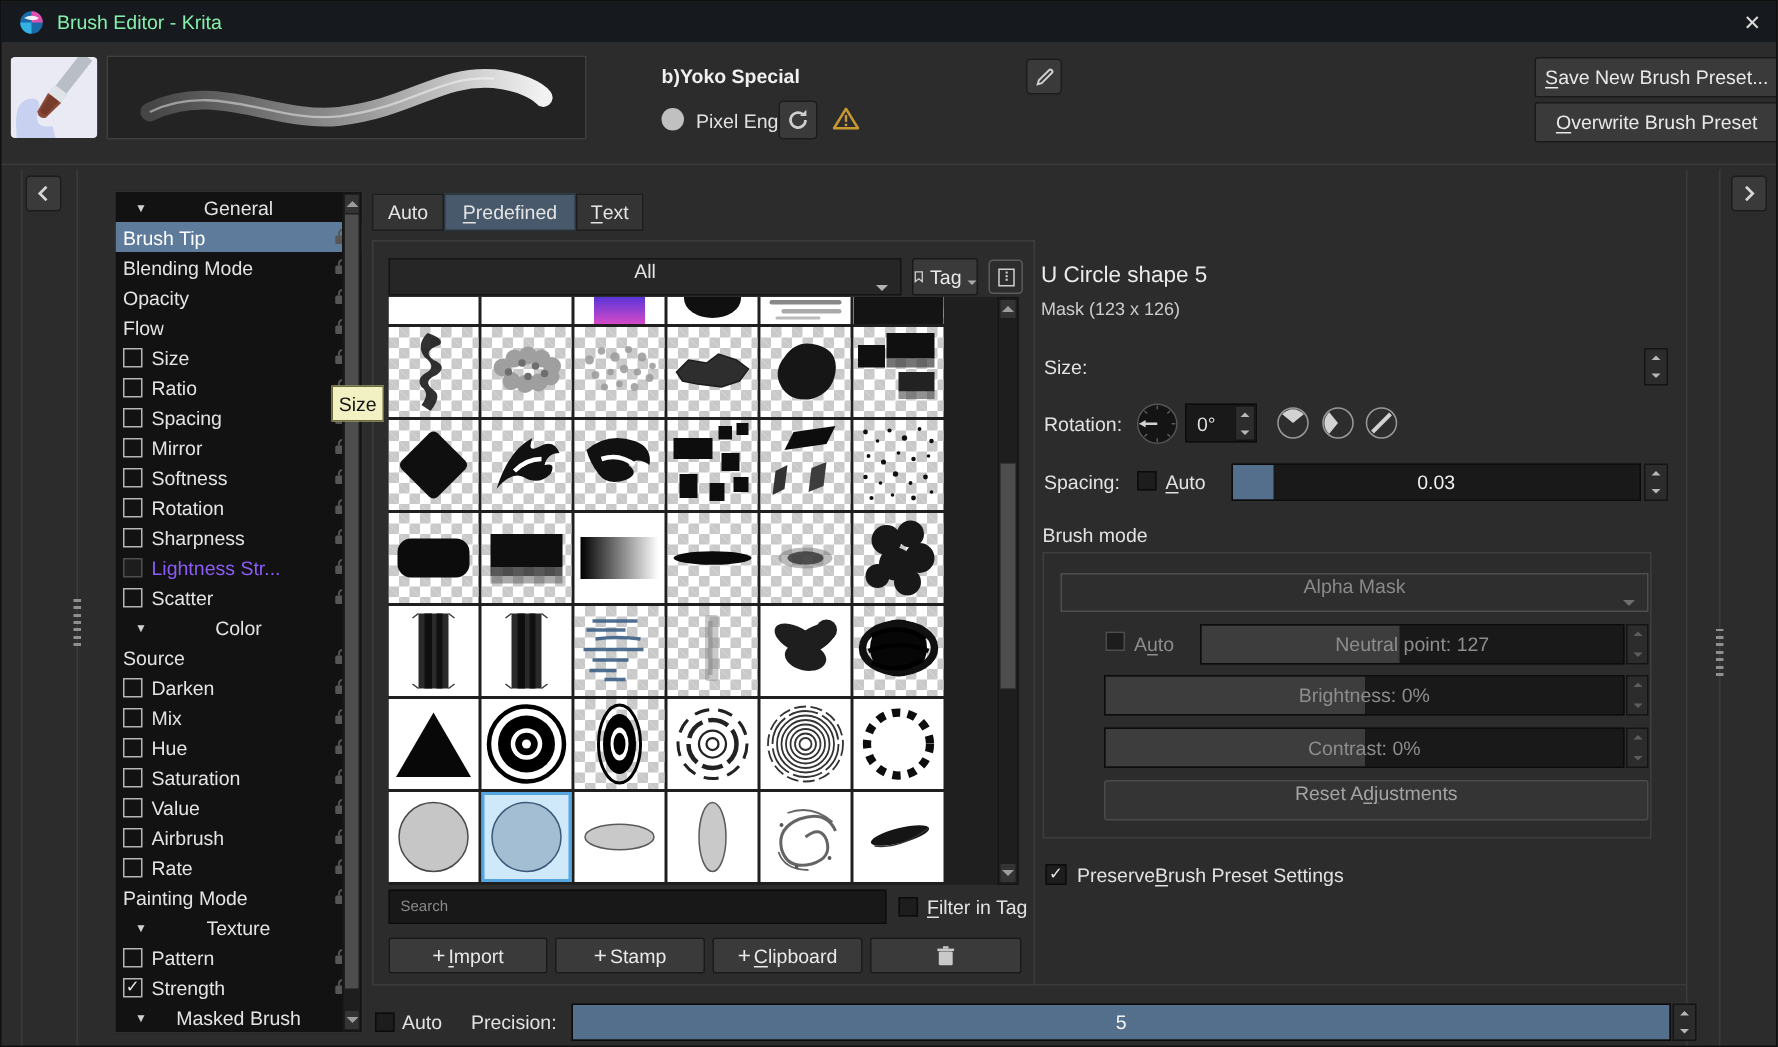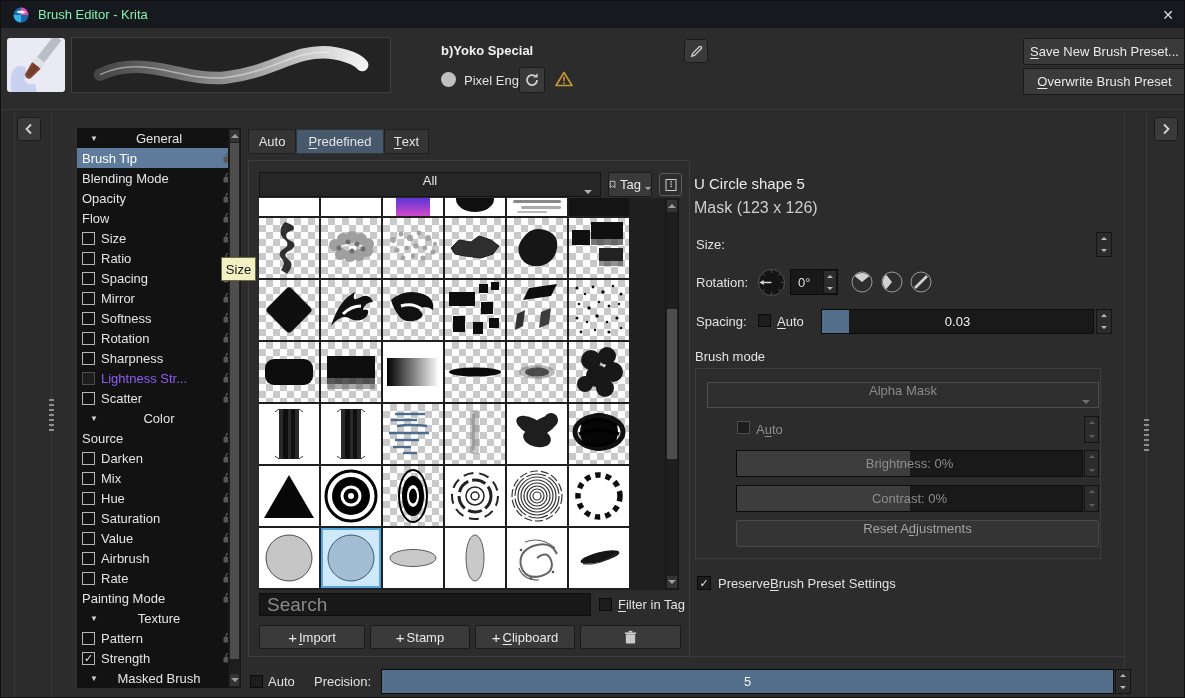--- a/index.html
+++ b/index.html
@@ -86,21 +86,21 @@
   .sb-btn{position:absolute;left:1px;right:1px;height:12px;background:#343434;}
   .sb-btn.up{top:1px;}.sb-btn.dn{bottom:1px;}
   .sb-btn::after{content:"";position:absolute;left:50%;top:50%;transform:translate(-50%,-50%);
                  border:4px solid transparent;}
   .sb-btn.up::after{border-bottom-color:#9d9d9d;margin-top:-2px;}
   .sb-btn.dn::after{border-top-color:#9d9d9d;margin-top:2px;}
   .sb-thumb{position:absolute;left:1px;right:1px;background:#4d4d4d;}
 
   .searchbox{position:absolute;left:258px;top:592px;width:332px;height:23px;background:#181818;
              border:1px solid #0d0d0d;box-sizing:border-box;color:#dadada;padding:0 7px;
-             font-family:"Liberation Sans",sans-serif;font-size:19px;}
+             font-family:"Liberation Sans",sans-serif;font-size:10px;}
   .searchbox::placeholder{color:#8a8a8a;}
 
   
   .kslider{position:absolute;background:#191919;border:1px solid #0c0c0c;box-sizing:border-box;overflow:hidden;}
   .kslider .fill{position:absolute;left:0;top:0;bottom:0;background:var(--accent);}
   .kslider .val{position:absolute;inset:0;display:flex;align-items:center;justify-content:center;color:#f2f2f2;}
   .kslider.dis .fill{background:#3d3d3d;}
   .kslider.dis .val{color:#8d8d8d;}
 
   .spin{position:absolute;background:#2c2c2c;border:1px solid #141414;box-sizing:border-box;
@@ -856,21 +856,21 @@
   </div>
   <div class="btn abs" style="left:579px;top:624px;width:101px;height:24px;">
     <svg viewBox="0 0 14 16" width="13" height="15">
         <rect x="2" y="4.5" width="10" height="10" rx="1" fill="#c9c9c9"></rect>
         <rect x="1" y="2.5" width="12" height="1.8" fill="#c9c9c9"></rect>
         <rect x="5" y="0.8" width="4" height="1.8" fill="#c9c9c9"></rect>
       </svg>
   </div>
 
   <div class="lab" style="left:693px;top:174px;font-size:15px;color:#eaeaea;">U Circle shape 5</div>
-  <div class="lab" style="left:693px;top:198px;font-size:16px;color:#cdcdcd;">Mask (123 x 126)</div>
+  <div class="lab" style="left:693px;top:198px;font-size:12px;color:#cdcdcd;">Mask (123 x 126)</div>
 
   <div class="lab" style="left:695px;top:231px;height:25px;">Size:</div>
   <div class="spin" style="left:1095px;top:231px;width:16px;height:25px;">
       <i class="up"></i>
       <i class="dn"></i>
     </div>
 
   <div class="lab" style="left:695px;top:268px;height:27px;">Rotation:</div>
   <div class="abs" style="left:756px;top:267px;">
     <svg viewBox="0 0 30 30" width="29" height="29">
@@ -928,20 +928,24 @@
     </div>
 
   <div class="lab" style="left:694px;top:348px;">Brush mode</div>
   <div class="groupframe"></div>
   <div class="combo dis abs" style="left:706px;top:381px;width:392px;height:26px;">
     <span>Alpha Mask</span>
     <span class="arrow"></span>
   </div>
   <span class="cb dim abs" style="left:736px;top:420px;"></span>
   <div class="lab dim" style="left:755px;top:415px;height:27px;">A<u>u</u>to</div>
+  <div class="kslider dis" style="left:799px;top:415px;width:283px;height:27px;">
+    <div class="fill" style="width:47%;"></div>
+    <div class="val">Neutral point: 127</div>
+  </div>
   <div class="spin dis" style="left:1083px;top:415px;width:15px;height:27px;">
       <i class="up"></i>
       <i class="dn"></i>
     </div>
   <div class="kslider dis" style="left:735px;top:449px;width:347px;height:27px;">
     <div class="fill" style="width:50%;"></div>
     <div class="val">Brightness: 0%</div>
   </div>
   <div class="spin dis" style="left:1083px;top:449px;width:15px;height:27px;">
       <i class="up"></i>

